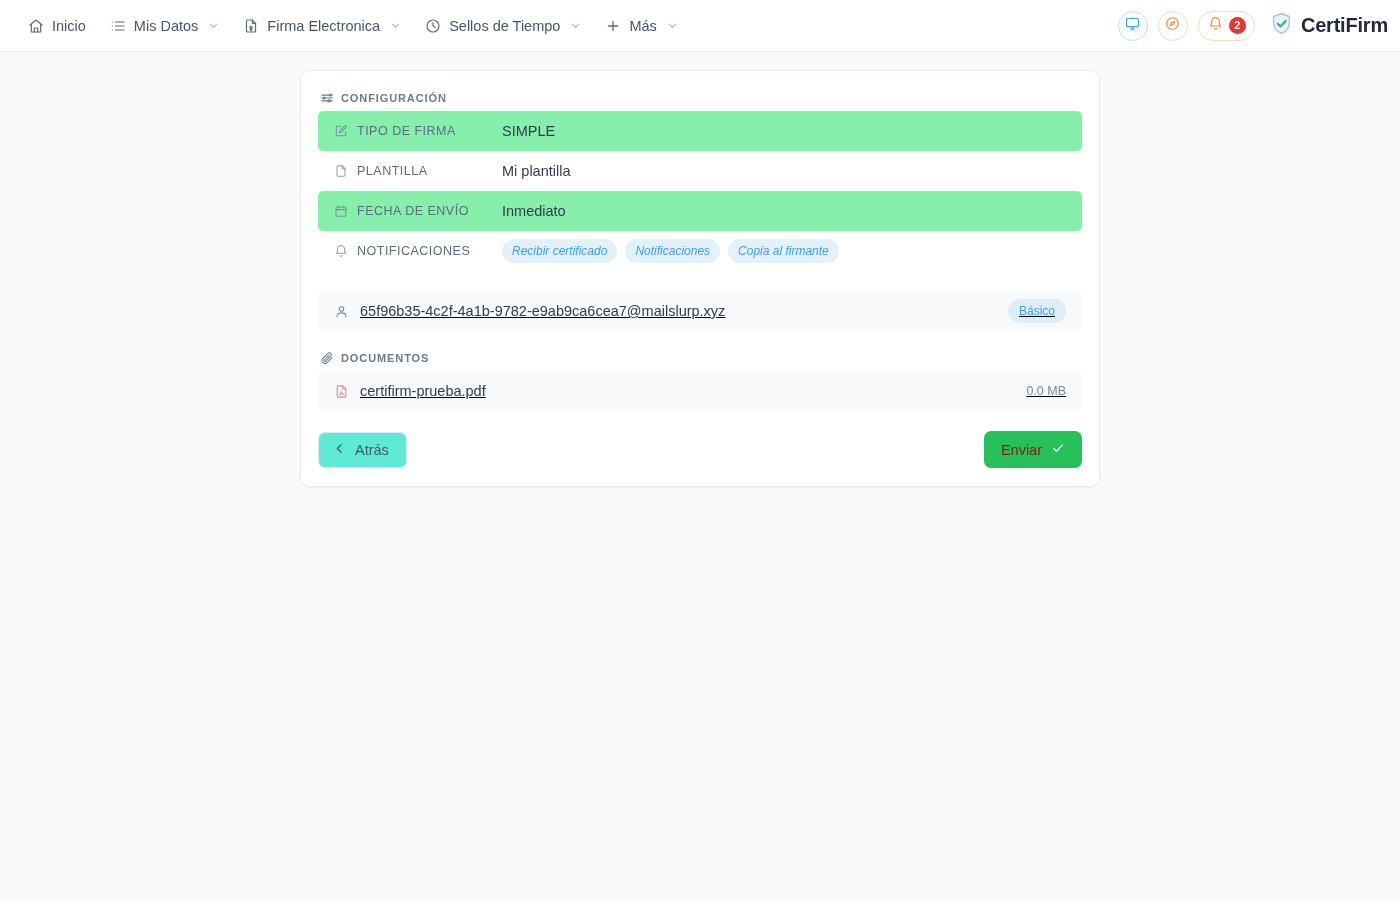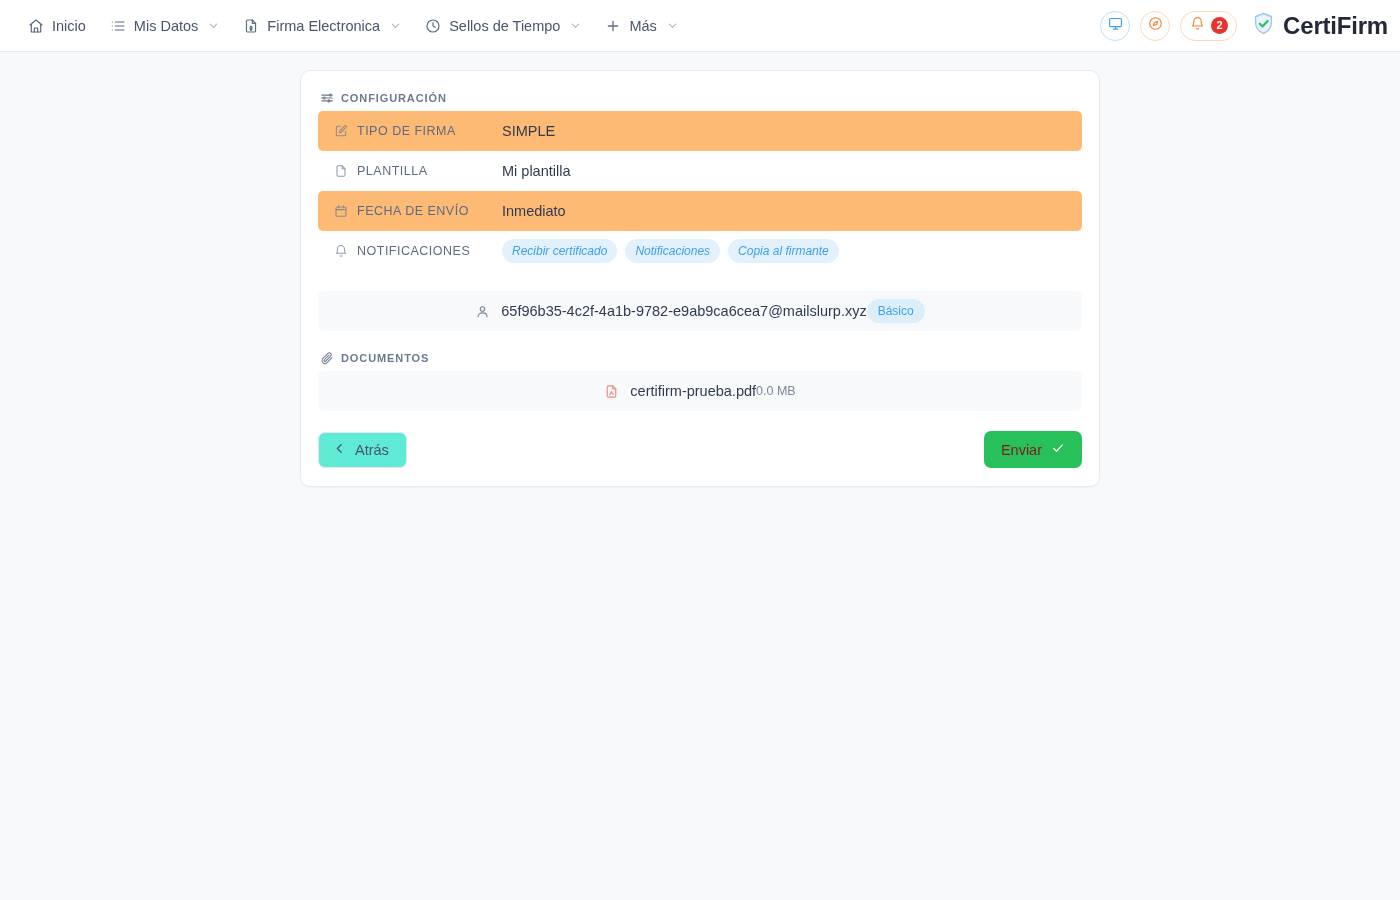--- a/index.html
+++ b/index.html
@@ -49,21 +49,21 @@
     cursor: pointer; background: #fff;
   }
   .bell-count {
     background: #e8332e; color: #fff;
     font-size: 11px; font-weight: bold;
     width: 17px; height: 17px; border-radius: 50%;
     display: flex; align-items: center; justify-content: center;
     line-height: 1;
   }
   .brand { display: flex; align-items: center; gap: 7px; margin-left: 4px; cursor: pointer; }
-  .brand-text { font-size: 24px; font-weight: bold; color: #24293a; letter-spacing: -.2px; }
+  .brand-text { font-size: 20px; font-weight: bold; color: #24293a; letter-spacing: -.2px; }
 
   
   .stage { padding-top: 18px; display: flex; justify-content: center; }
   .card {
     width: 800px;
     background: #fff;
     border: 1px solid #e7ecf2;
     border-radius: 10px;
     padding: 20px 17px 18px 17px;
     box-shadow: 0 1px 2px rgba(22,40,70,.04);
@@ -81,43 +81,44 @@
   }
   .section-label svg { display: block; flex: none; }
 
   .rows { margin-bottom: 20px; }
   .row {
     display: flex; align-items: center;
     height: 40px;
     padding: 0 16px;
     border-radius: 5px;
   }
-  .row.alt { background: #fdba74; }
+  .row.alt { background: #86efac; }
   .row-key {
     display: flex; align-items: center; gap: 9px;
     width: 168px; flex: none;
     font-size: 12.5px; letter-spacing: .5px;
     color: #5d6b81; text-transform: uppercase;
   }
   .row-key svg { display: block; flex: none; opacity: .75; }
   .row-val { font-size: 14.5px; color: #323b4f; }
 
   .chips { display: flex; gap: 8px; align-items: center; font-style: italic; }
   .chip {
     background: #e3f1fd; color: #3ba0ef;
     font-size: 12px; font-weight: 500;
     padding: 5px 10px; border-radius: 12px;
     white-space: nowrap; cursor: pointer;
   }
 
   .list-item {
-    display: flex; align-items: center; justify-content: center;
+    display: flex; align-items: center; justify-content: space-between;
     height: 40px; padding: 0 16px;
     background: #f7f9fb; border-radius: 6px;
     margin-bottom: 20px;
+    text-decoration: underline;
   }
   .li-left { display: flex; align-items: center; gap: 11px; }
   .li-left svg { display: block; flex: none; }
   .li-text { font-size: 14.5px; color: #323b4f; }
   .pill-basic {
     background: #ddeefb; color: #3ba0ef;
     font-size: 12px; padding: 5px 11px; border-radius: 12px;
   }
   .file-size { font-size: 12.5px; color: #7a8799; }
 

